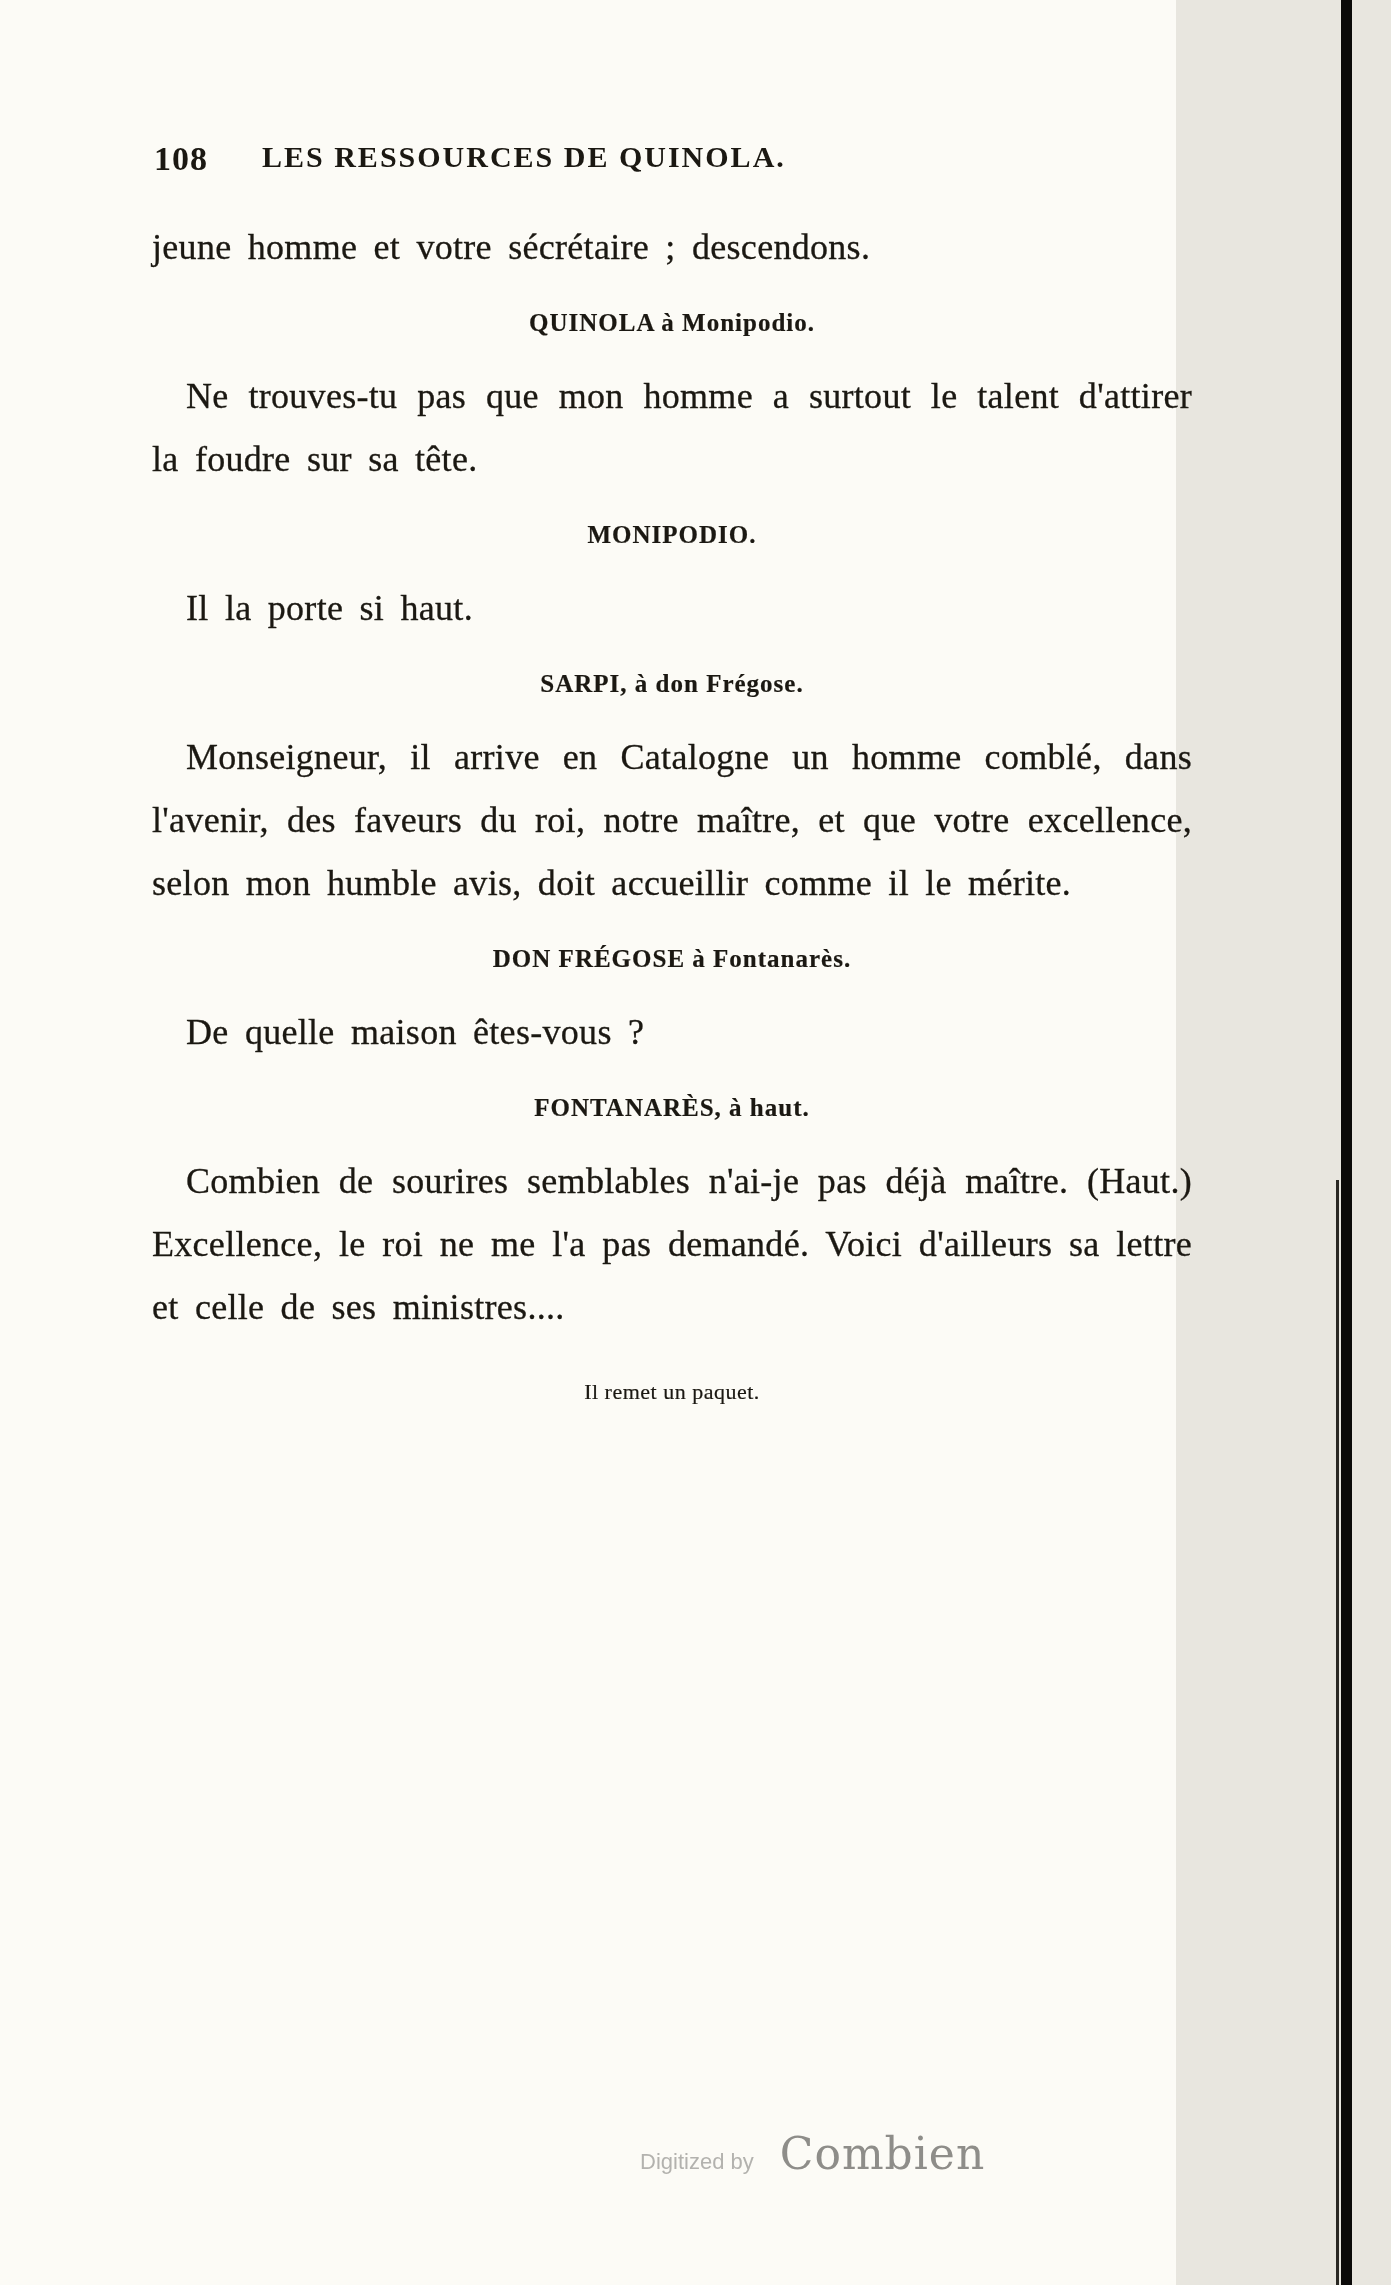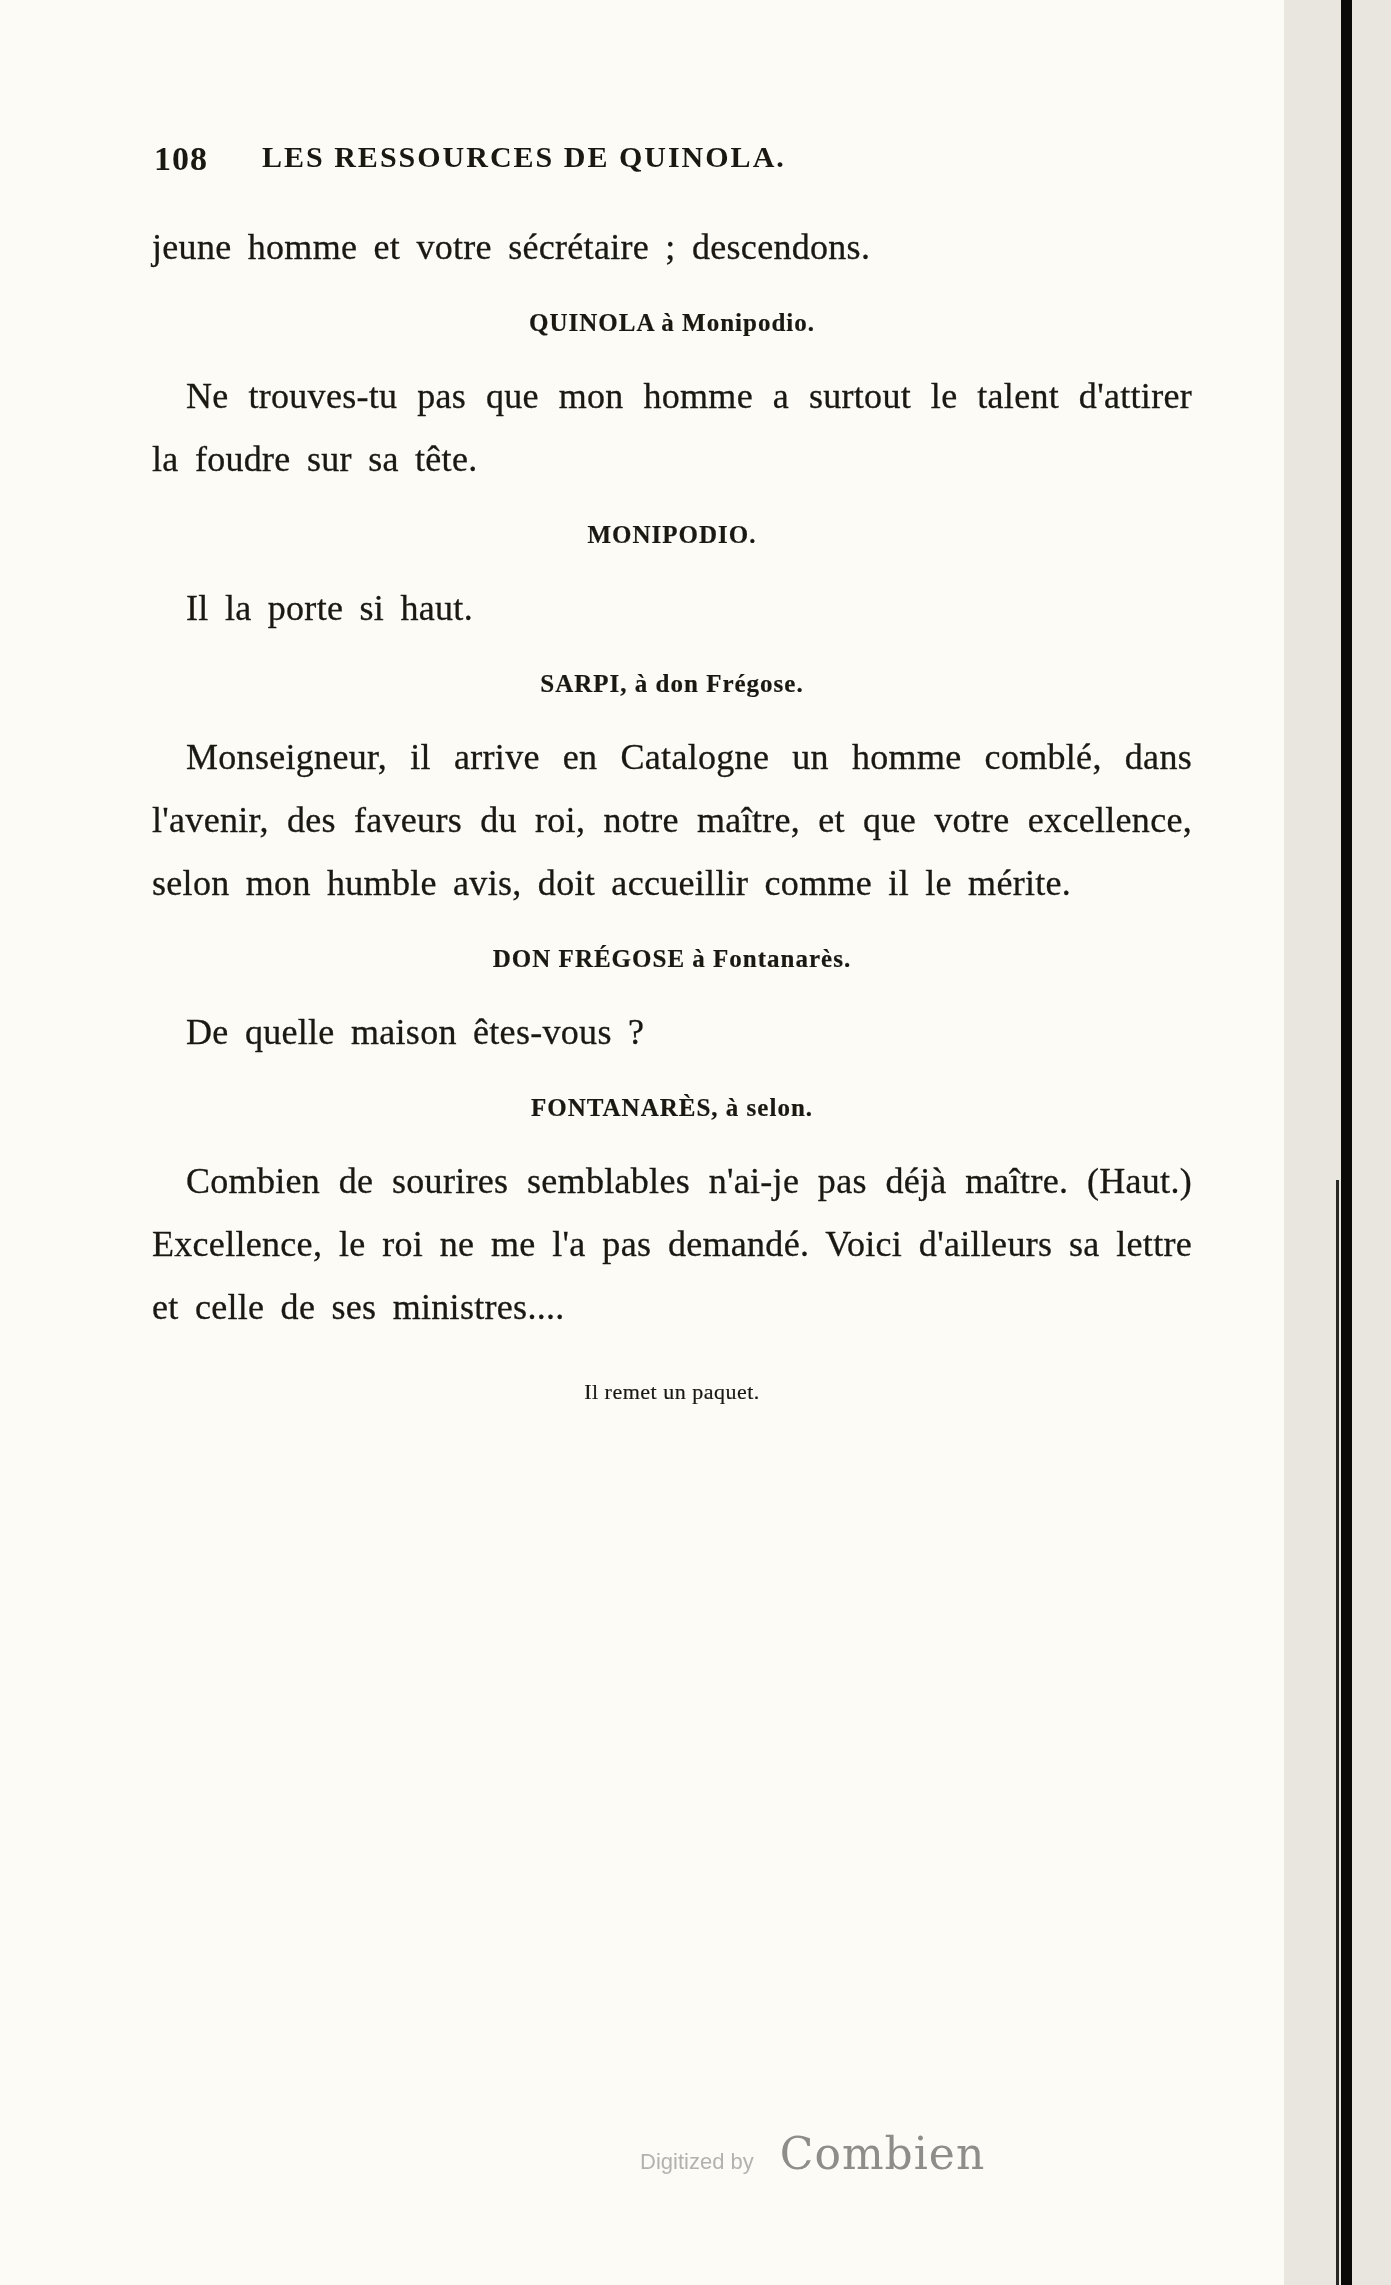--- a/index.html
+++ b/index.html
@@ -10,21 +10,21 @@
   body {
     width: 1391px;
     height: 2285px;
     position: relative;
     overflow: hidden;
     font-family: "Liberation Serif", serif;
   }
   .scan-sheet {
     position: absolute;
     left: 0; top: 0;
-    width: 1284px;
+    width: 1176px;
     height: 2285px;
     background: #fcfbf6;
   }
   .scan-page {
     position: absolute;
     left: 152px;
     top: 140px;
     width: 1040px;
     color: #1b1812;
   }
@@ -140,21 +140,21 @@
 
     <div class="speaker">MONIPODIO.</div>
     <p class="body-para">Il la porte si haut.</p>
 
     <div class="speaker">SARPI, à don Frégose.</div>
     <p class="body-para">Monseigneur, il arrive en Catalogne un homme comblé, dans l'avenir, des faveurs du roi, notre maître, et que votre excellence, selon mon humble avis, doit accueillir comme il le mérite.</p>
 
     <div class="speaker">DON FRÉGOSE à Fontanarès.</div>
     <p class="body-para">De quelle maison êtes-vous ?</p>
 
-    <div class="speaker">FONTANARÈS, à selon.</div>
+    <div class="speaker">FONTANARÈS, à haut.</div>
     <p class="body-para">Combien de sourires semblables n'ai-je pas déjà maître. (Haut.) Excellence, le roi ne me l'a pas demandé. Voici d'ailleurs sa lettre et celle de ses ministres....</p>
 
     <div class="stage-direction">Il remet un paquet.</div>
 
   </div>
 
   <div class="gutter-bar"></div>
   <div class="gutter-bar-thin"></div>
 
   <div class="digitization-footer">

